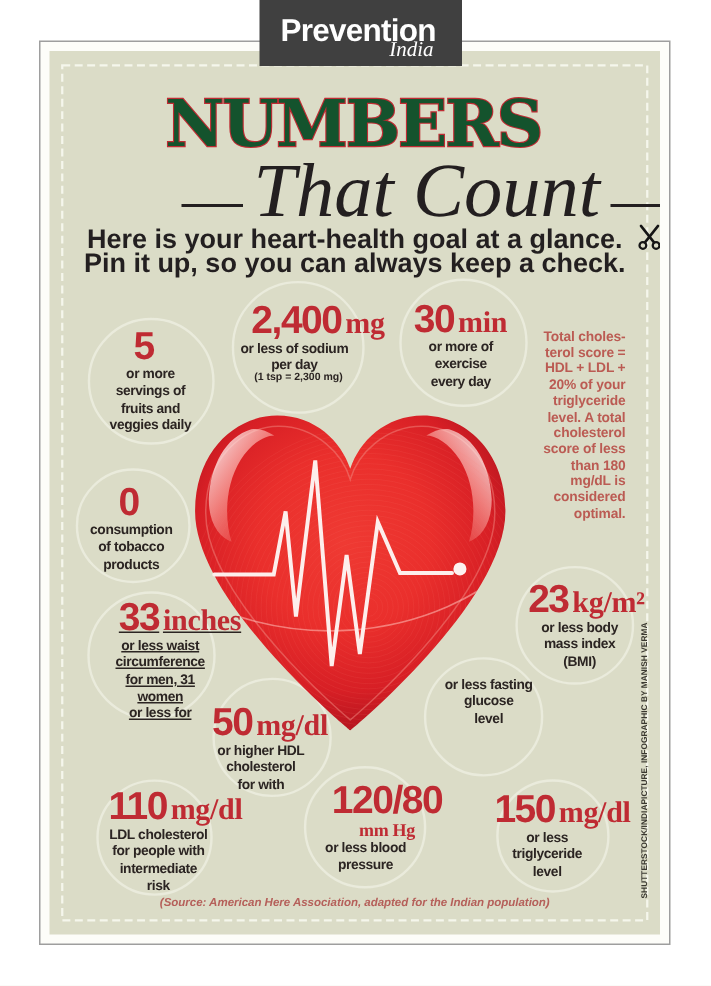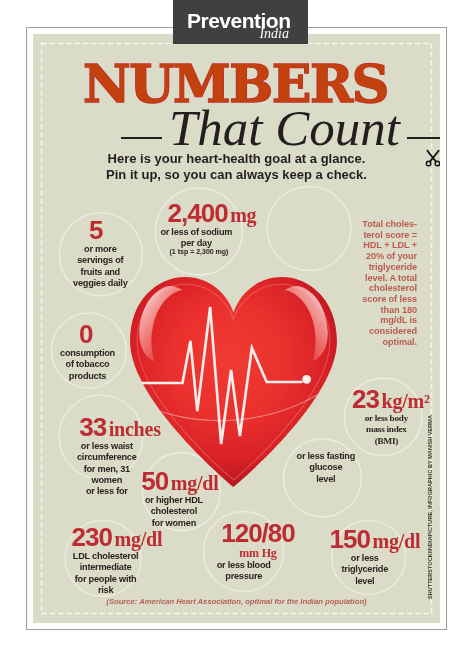--- a/index.html
+++ b/index.html
@@ -7,65 +7,65 @@
   .page{position:absolute;left:0;top:0;width:474px;height:657px;background:#fff;}
   .card{position:absolute;left:26px;top:27px;width:421px;height:603px;background:#fdfdf9;
         border:1px solid #9e9e9e;box-sizing:border-box;}
   .beige{position:absolute;left:6px;top:6px;width:407px;height:589px;background:#dbdcc7;overflow:hidden;}
   .dash{position:absolute;left:0;top:0;width:407px;height:589px;}
   .logo{position:absolute;left:173px;top:0px;width:135px;height:44px;background:#404040;}
   .logo .pv{position:absolute;left:14px;top:10px;color:#fff;font-weight:bold;font-size:21px;letter-spacing:-0.5px;line-height:1;}
   .logo .ind{position:absolute;right:19px;top:27px;color:#fff;font-family:"Liberation Serif",serif;font-style:italic;font-weight:normal;font-size:14px;line-height:1;}
 
   .title{position:absolute;left:0;top:0px;width:407px;text-align:center;}
-  .title .t1{position:absolute;left:-1px;top:19px;width:407px;font-family:"DejaVu Serif",serif;font-weight:bold;font-size:52px;color:#c2410c;
+  .title .t1{position:absolute;left:-1px;top:19px;width:407px;font-family:"DejaVu Serif",serif;font-weight:bold;font-size:43px;color:#14532d;
              letter-spacing:-1.4px;line-height:61px;display:block;-webkit-text-stroke:1.5px #bf2b33;paint-order:stroke fill;}
   .title .t2{position:absolute;left:0;top:69px;width:407px;white-space:nowrap;font-family:"Liberation Serif",serif;font-style:italic;font-size:51px;color:#231f20;
              line-height:51px;display:block;margin-left:48px;}
   .title .t2 .dashm{display:inline-block;width:41px;height:2.4px;background:#231f20;vertical-align:middle;margin:0 7px;position:relative;top:5px;}
   .subtitle{position:absolute;left:0;top:117px;width:407px;text-align:center;color:#231f20;
-            font-size:13px;font-weight:bold;line-height:16px;}
+            font-size:18px;font-weight:bold;line-height:16px;}
 
   .heart{position:absolute;left:93px;top:238px;width:215px;height:215px;}
 
   .co{position:absolute;text-align:center;color:#2b2422;}
   .co .body{white-space:nowrap;}
   .co .num{color:#bf2b33;font-weight:bold;line-height:1;white-space:nowrap;letter-spacing:-0.5px;}
   .co .num .big{font-size:26px;letter-spacing:-1px;}
   .co .num .unit{font-size:20px;margin-left:2.5px;letter-spacing:-0.2px;font-family:"Liberation Serif",serif;}
   #c-bp .num .unit{display:block;margin-left:0;font-size:12px;margin-top:1px;}
   .co .body{font-size:9.2px;font-weight:bold;line-height:11.3px;margin-top:1px;letter-spacing:-0.25px;}
   .co .note{font-size:7px;font-weight:bold;margin-top:0px;white-space:nowrap;}
   #c-sodium .note{transform:translate(-13px,-2px);}
   #c-servings{left:9px;top:183px;width:110px;}
   #c-sodium{left:104px;top:166px;width:150px;}
   #c-exercise{left:219px;top:165px;width:110px;}
   #c-tobacco{left:-1px;top:287px;width:110px;}
-  #c-waist{left:27px;top:380px;width:120px;}
+  #c-waist{left:27px;top:364px;width:120px;text-decoration:underline;}
   #c-bmi{left:303px;top:352px;width:110px;text-align:center;}
   #c-hdl{left:87px;top:434px;width:120px;}
   #c-glucose{left:244px;top:416px;width:120px;}
   #c-ldl{left:24px;top:490px;width:120px;}
   #c-bp{left:165px;top:486px;width:120px;}
   #c-triglyceride{left:282px;top:492px;width:120px;}
 
   .sidenote{position:absolute;left:328px;top:185px;width:56px;text-align:right;color:#bb5b53;
             font-size:9.2px;font-weight:bold;line-height:10.72px;letter-spacing:-0.1px;}
   .footer-src{position:absolute;left:0;top:563px;width:407px;text-align:center;color:#b5605a;
               font-size:7.7px;font-style:italic;font-weight:bold;letter-spacing:-0.02px;}
   .credit{position:absolute;left:394px;top:565px;color:#3a3830;font-size:10px;font-weight:bold;
           letter-spacing:.1px;white-space:nowrap;transform:rotate(-90deg) scale(.55);transform-origin:left top;}
   .scissors{position:absolute;left:391px;top:113.5px;width:18px;height:20px;}
   .rings{position:absolute;left:0;top:0;}
   #c-servings .body{transform:translateX(3.3px);}
   #c-sodium .body{transform:translateX(-15.7px);}
   #c-exercise .body{transform:translateX(0.2px);}
   #c-tobacco .body{transform:translateX(0.5px);}
   #c-waist .body{transform:translateX(-13.2px);}
-  #c-bmi .body{transform:translateX(-4.6px);font-family:Liberation Serif, serif;}
+  #c-bmi .body{transform:translateX(-4.6px);}
   #c-hdl .body{transform:translateX(-6.1px);}
   #c-glucose .body{transform:translateX(-11.2px);}
   #c-ldl .body{transform:translateX(-11.4px);}
   #c-bp .body{transform:translateX(-14.3px);}
   #c-triglyceride .body{transform:translateX(-10.2px);}
 </style>
 </head>
 <body>
 
 <div class="page">
@@ -171,20 +171,29 @@
         <div class="note"></div>
       </div>
       <div class="co" id="c-sodium">
         <div class="num"><span class="big">2,400</span><span class="unit">mg</span></div>
         <div class="body">
             <div>or less of sodium</div>
             <div>per day</div>
           </div>
         <div class="note">(1 tsp = 2,300 mg)</div>
       </div>
+      <div class="co" id="c-exercise">
+        <div class="num"><span class="big">30</span><span class="unit">min</span></div>
+        <div class="body">
+            <div>or more of</div>
+            <div>exercise</div>
+            <div>every day</div>
+          </div>
+        <div class="note"></div>
+      </div>
       <div class="co" id="c-tobacco">
         <div class="num"><span class="big">0</span><span class="unit"></span></div>
         <div class="body">
             <div>consumption</div>
             <div>of tobacco</div>
             <div>products</div>
           </div>
         <div class="note"></div>
       </div>
       <div class="co" id="c-waist">
@@ -205,38 +214,38 @@
             <div>mass index</div>
             <div>(BMI)</div>
           </div>
         <div class="note"></div>
       </div>
       <div class="co" id="c-hdl">
         <div class="num"><span class="big">50</span><span class="unit">mg/dl</span></div>
         <div class="body">
             <div>or higher HDL</div>
             <div>cholesterol</div>
-            <div>for women</div>
+            <div>for with</div>
           </div>
         <div class="note"></div>
       </div>
       <div class="co" id="c-glucose">
         <div class="body">
             <div>or less fasting</div>
             <div>glucose</div>
             <div>level</div>
           </div>
         <div class="note"></div>
       </div>
       <div class="co" id="c-ldl">
-        <div class="num"><span class="big">230</span><span class="unit">mg/dl</span></div>
+        <div class="num"><span class="big">110</span><span class="unit">mg/dl</span></div>
         <div class="body">
             <div>LDL cholesterol</div>
+            <div>for people with</div>
             <div>intermediate</div>
-            <div>for people with</div>
             <div>risk</div>
           </div>
         <div class="note"></div>
       </div>
       <div class="co" id="c-bp">
         <div class="num"><span class="big">120/80</span><span class="unit">mm Hg</span></div>
         <div class="body">
             <div>or less blood</div>
             <div>pressure</div>
           </div>
@@ -258,21 +267,21 @@
           <div>20% of your</div>
           <div>triglyceride</div>
           <div>level. A total</div>
           <div>cholesterol</div>
           <div>score of less</div>
           <div>than 180</div>
           <div>mg/dL is</div>
           <div>considered</div>
           <div>optimal.</div>
         </div>
-      <div class="footer-src">(Source: American Heart Association, optimal for the Indian population)</div>
+      <div class="footer-src">(Source: American Here Association, adapted for the Indian population)</div>
       <div class="credit">SHUTTERSTOCK/INDIAPICTURE, INFOGRAPHIC BY MANISH VERMA</div>
       <svg class="scissors" viewBox="0 0 18 20" xmlns="http://www.w3.org/2000/svg">
         <g stroke="#151515" fill="none" stroke-linecap="round">
           <path d="M3.3 2.6 L12.0 13.6" stroke-width="1.7"></path>
           <path d="M14.7 2.6 L6.0 13.6" stroke-width="1.7"></path>
           <circle cx="4.6" cy="15.6" r="2.25" stroke-width="1.5"></circle>
           <circle cx="13.4" cy="15.6" r="2.25" stroke-width="1.5"></circle>
         </g>
       </svg>
       <div class="title">

